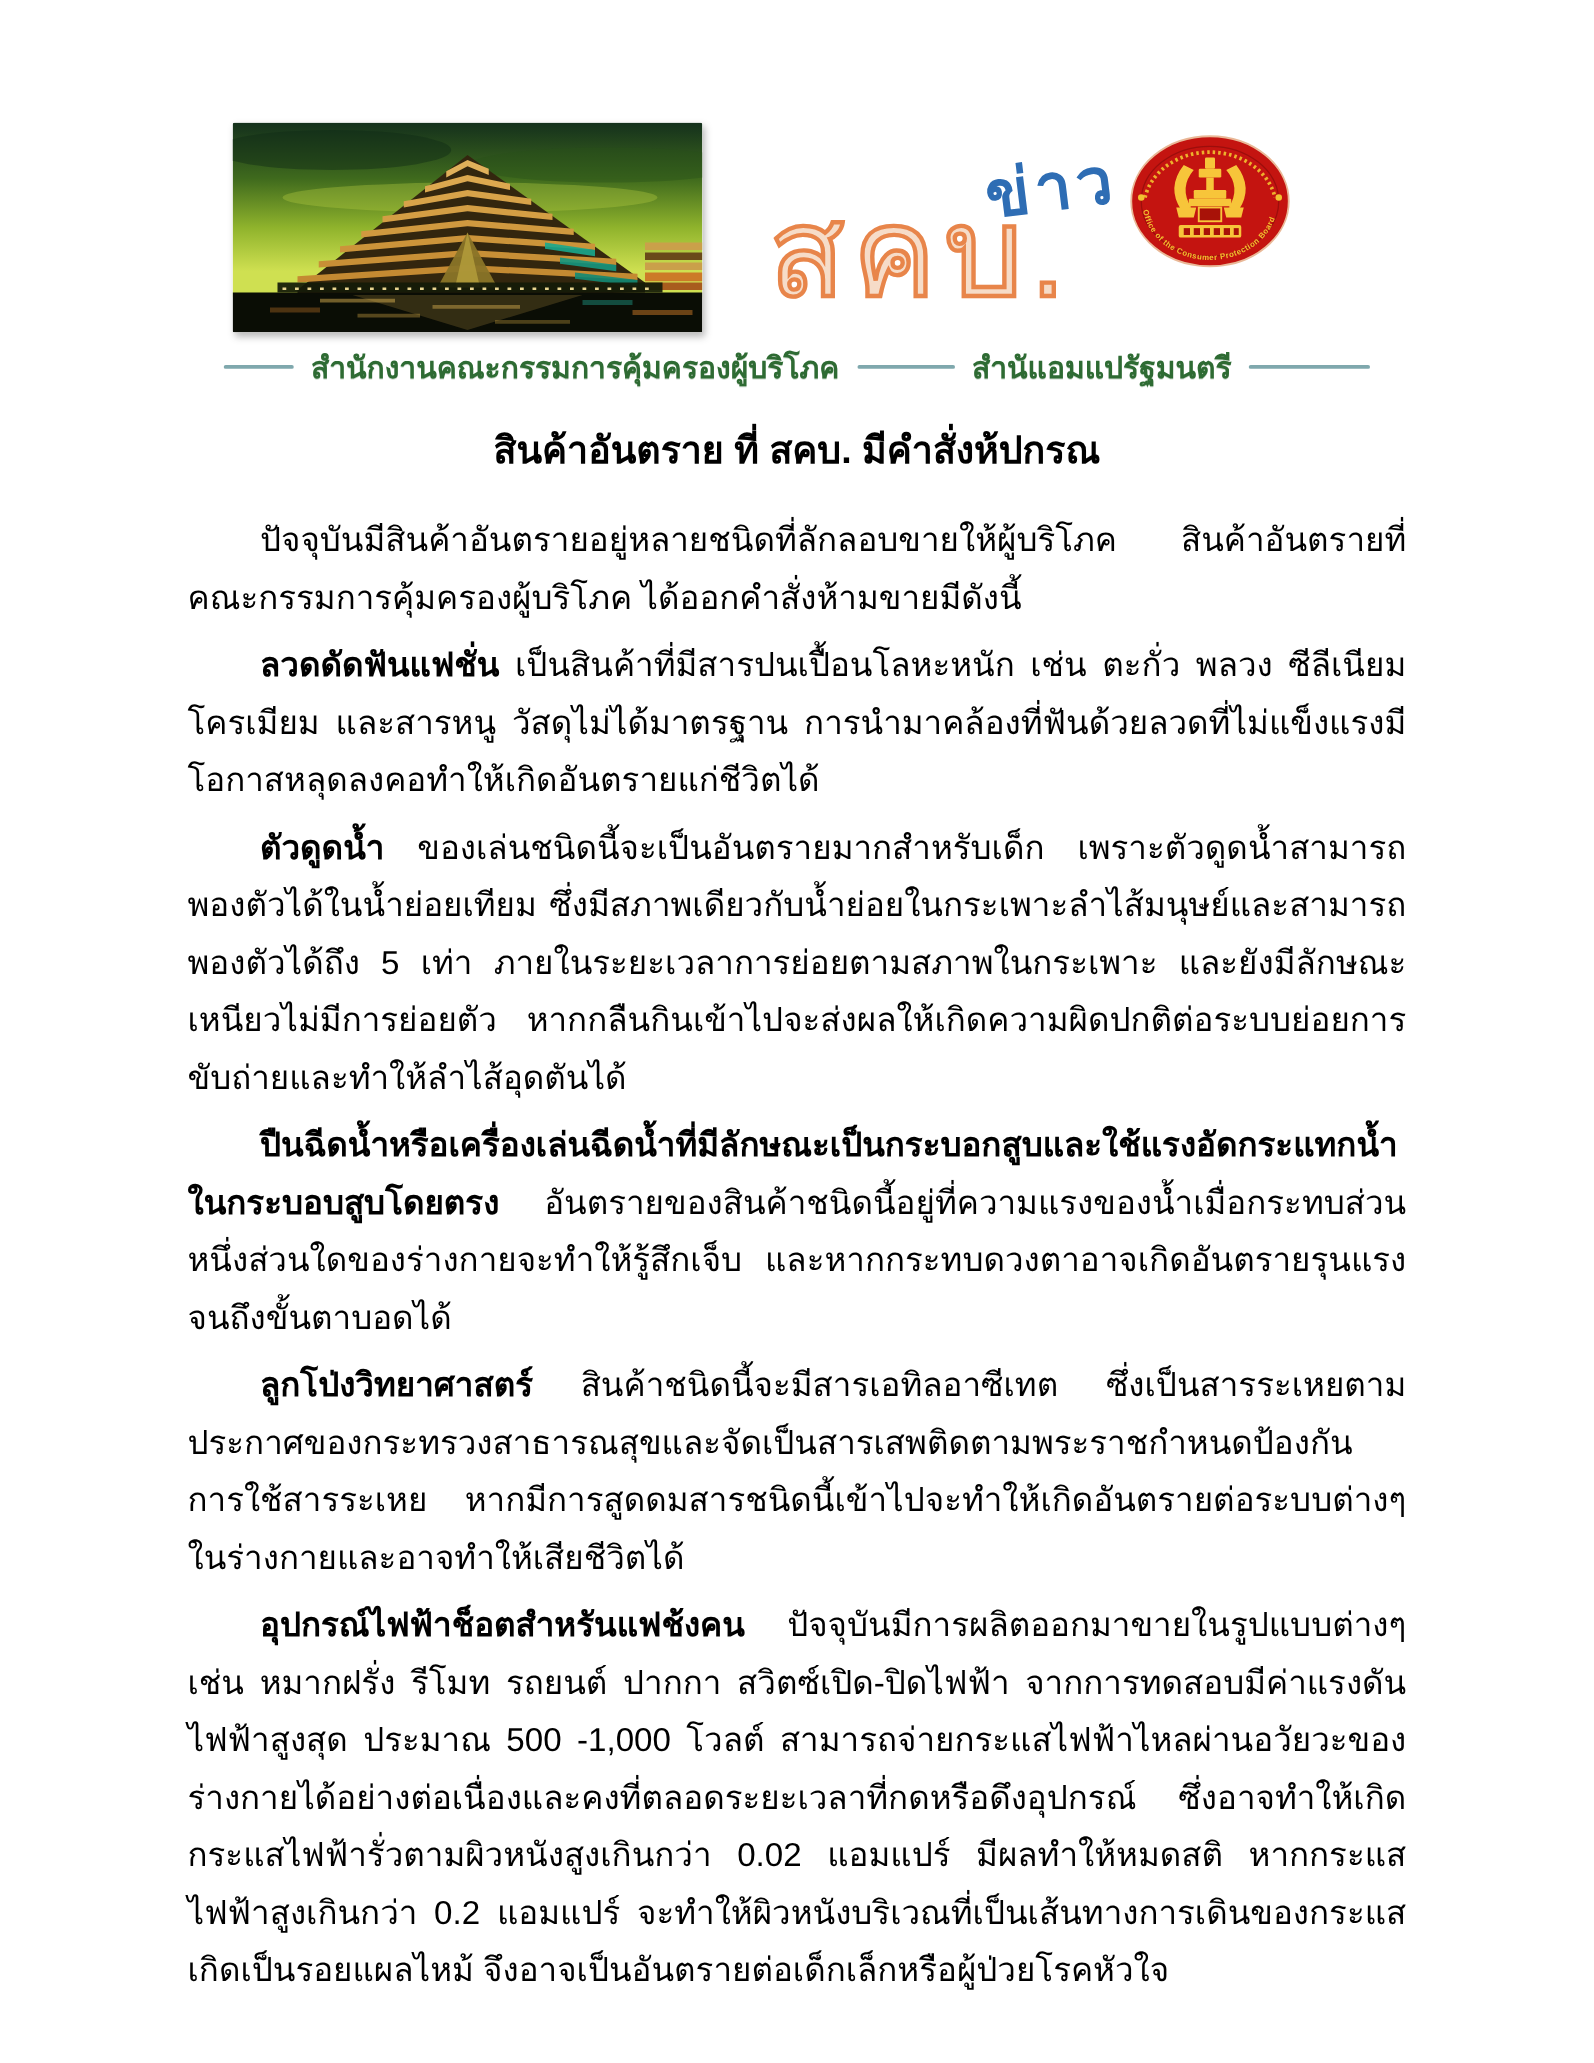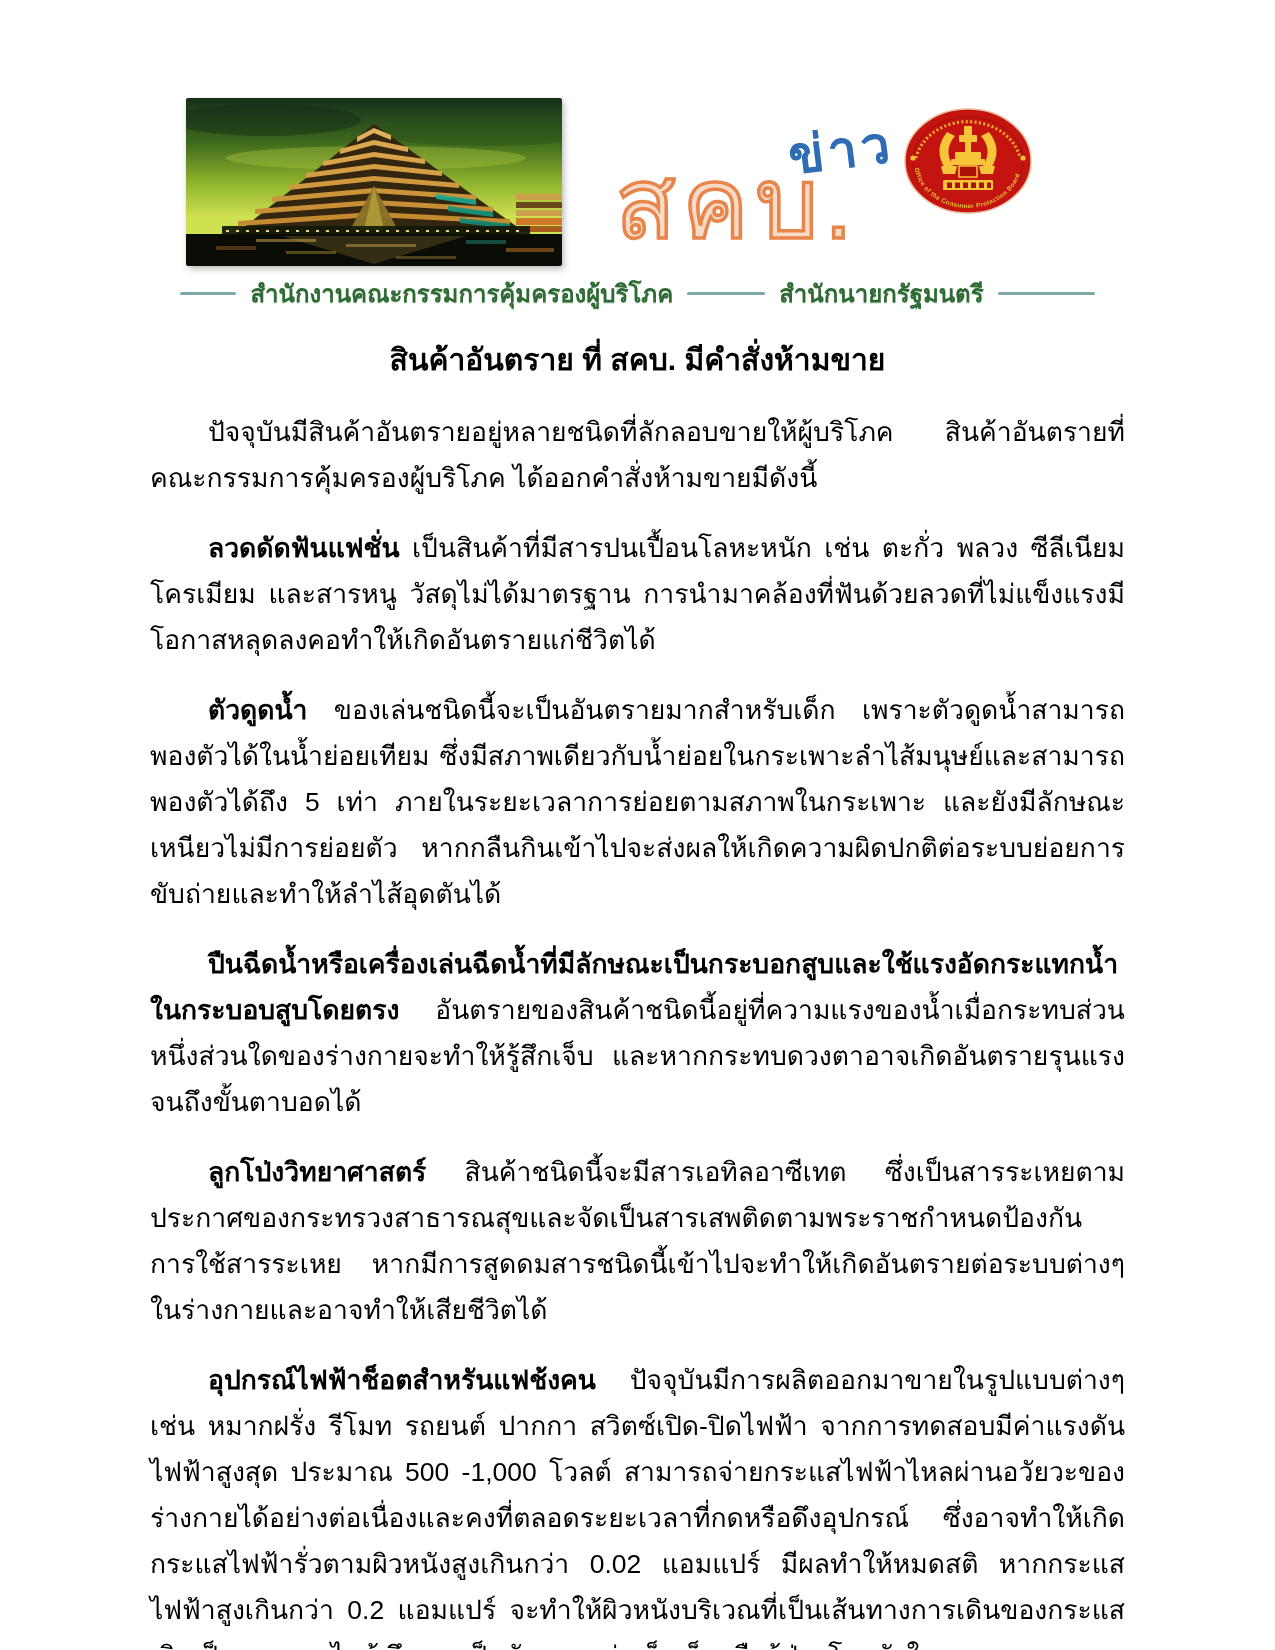--- a/index.html
+++ b/index.html
@@ -60,21 +60,21 @@
 
   
   .doc-title {
     margin-top:14px;
     text-align:center;
     font-size:30px; font-weight:bold;
     color:#000;
   }
   .doc-body { padding:6px 150px 0 150px; }
   .body-para {
-    margin-top:24px;
+    margin-top:8px;
     font-size:26.5px;
     line-height:46px;
     text-align:justify;
     text-align-last:left;
     text-indent:58px;
   }
   .body-para:first-of-type { margin-top:20px; }
   .body-para b { font-weight:bold; }
 </style>
 </head>
@@ -186,26 +186,26 @@
           <rect x="76" y="76.5" width="5" height="5.5"></rect>
           <rect x="84" y="76.5" width="4" height="5.5"></rect>
         </g>
       </svg>
     </div>
 
     <div class="caption-row">
       <span class="caption-dash dash-a"></span>
       <span class="caption-text">สำนักงานคณะกรรมการคุ้มครองผู้บริโภค</span>
       <span class="caption-dash dash-b"></span>
-      <span class="caption-text">สำนักนายกรัฐมนตรี</span>
+      <span class="caption-text">สำนัแอมแปรัฐมนตรี</span>
       <span class="caption-dash dash-c"></span>
     </div>
   </div>
 
-  <h1 class="doc-title">สินค้าอันตราย ที่ สคบ. มีคำสั่งห้ามขาย</h1>
+  <h1 class="doc-title">สินค้าอันตราย ที่ สคบ. มีคำสั่งห้ปกรณ</h1>
 
   <div class="doc-body">
     <p class="body-para">
       <b></b>
       <span>ปัจจุบันมีสินค้าอันตรายอยู่หลายชนิดที่ลักลอบขายให้ผู้บริโภค สินค้าอันตรายที่คณะกรรมการคุ้มครองผู้บริโภค ได้ออกคำสั่งห้ามขายมีดังนี้</span>
     </p>
     <p class="body-para">
       <b>ลวดดัดฟันแฟชั่น</b>
       <span>เป็นสินค้าที่มีสารปนเปื้อนโลหะหนัก เช่น ตะกั่ว พลวง ซีลีเนียม โครเมียม และสารหนู วัสดุไม่ได้มาตรฐาน การนำมาคล้องที่ฟันด้วยลวดที่ไม่แข็งแรงมีโอกาสหลุดลงคอทำให้เกิดอันตรายแก่ชีวิตได้</span>
     </p>

